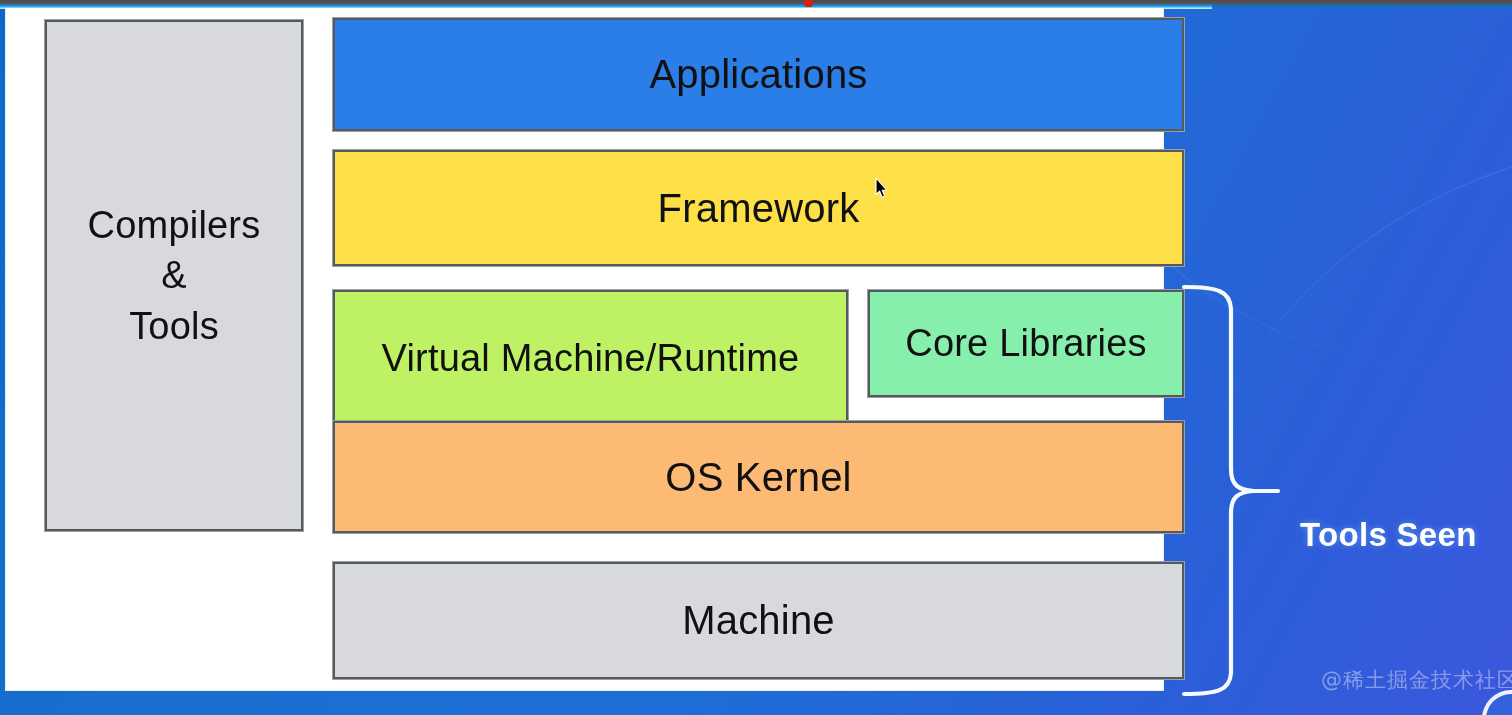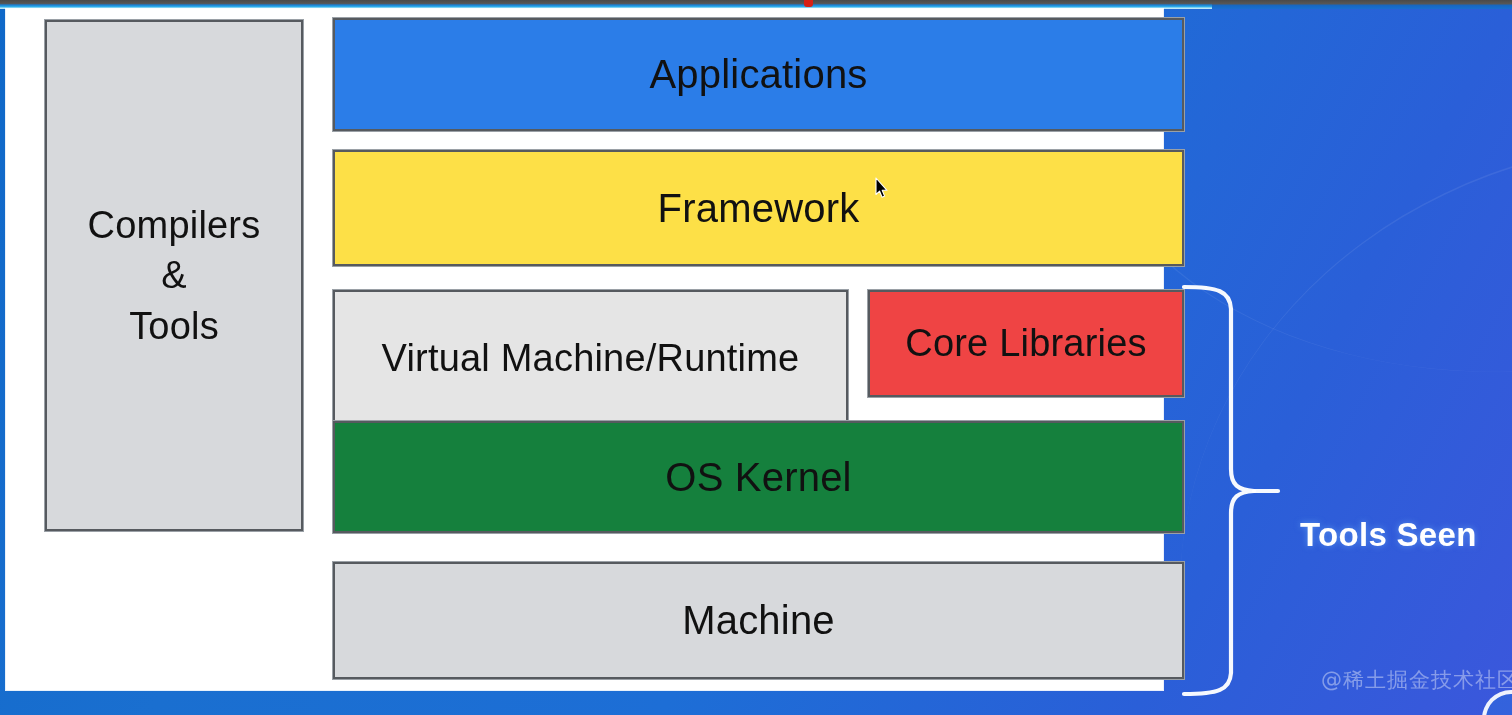--- a/index.html
+++ b/index.html
@@ -117,35 +117,35 @@
   .box-framework {
     left: 299px; top: 141px;
     width: 851px; height: 116px;
     background: #fde047;
     font-size: 40px;
   }
 
   .box-vm {
     left: 299px; top: 281px;
     width: 515px; height: 137px;
-    background: #e5e5e5;
+    background: #bef264;
     font-size: 38px;
   }
 
   .box-corelib {
     left: 834px; top: 281px;
     width: 316px; height: 107px;
-    background: #ef4444;
+    background: #86efac;
     font-size: 38px;
   }
 
   .box-kernel {
     left: 299px; top: 412px;
     width: 851px; height: 112px;
-    background: #15803d;
+    background: #fdba74;
     font-size: 40px;
   }
 
   .box-hardware {
     left: 299px; top: 553px;
     width: 851px; height: 117px;
     background: #d7d9dc;
     font-size: 40px;
   }
 

